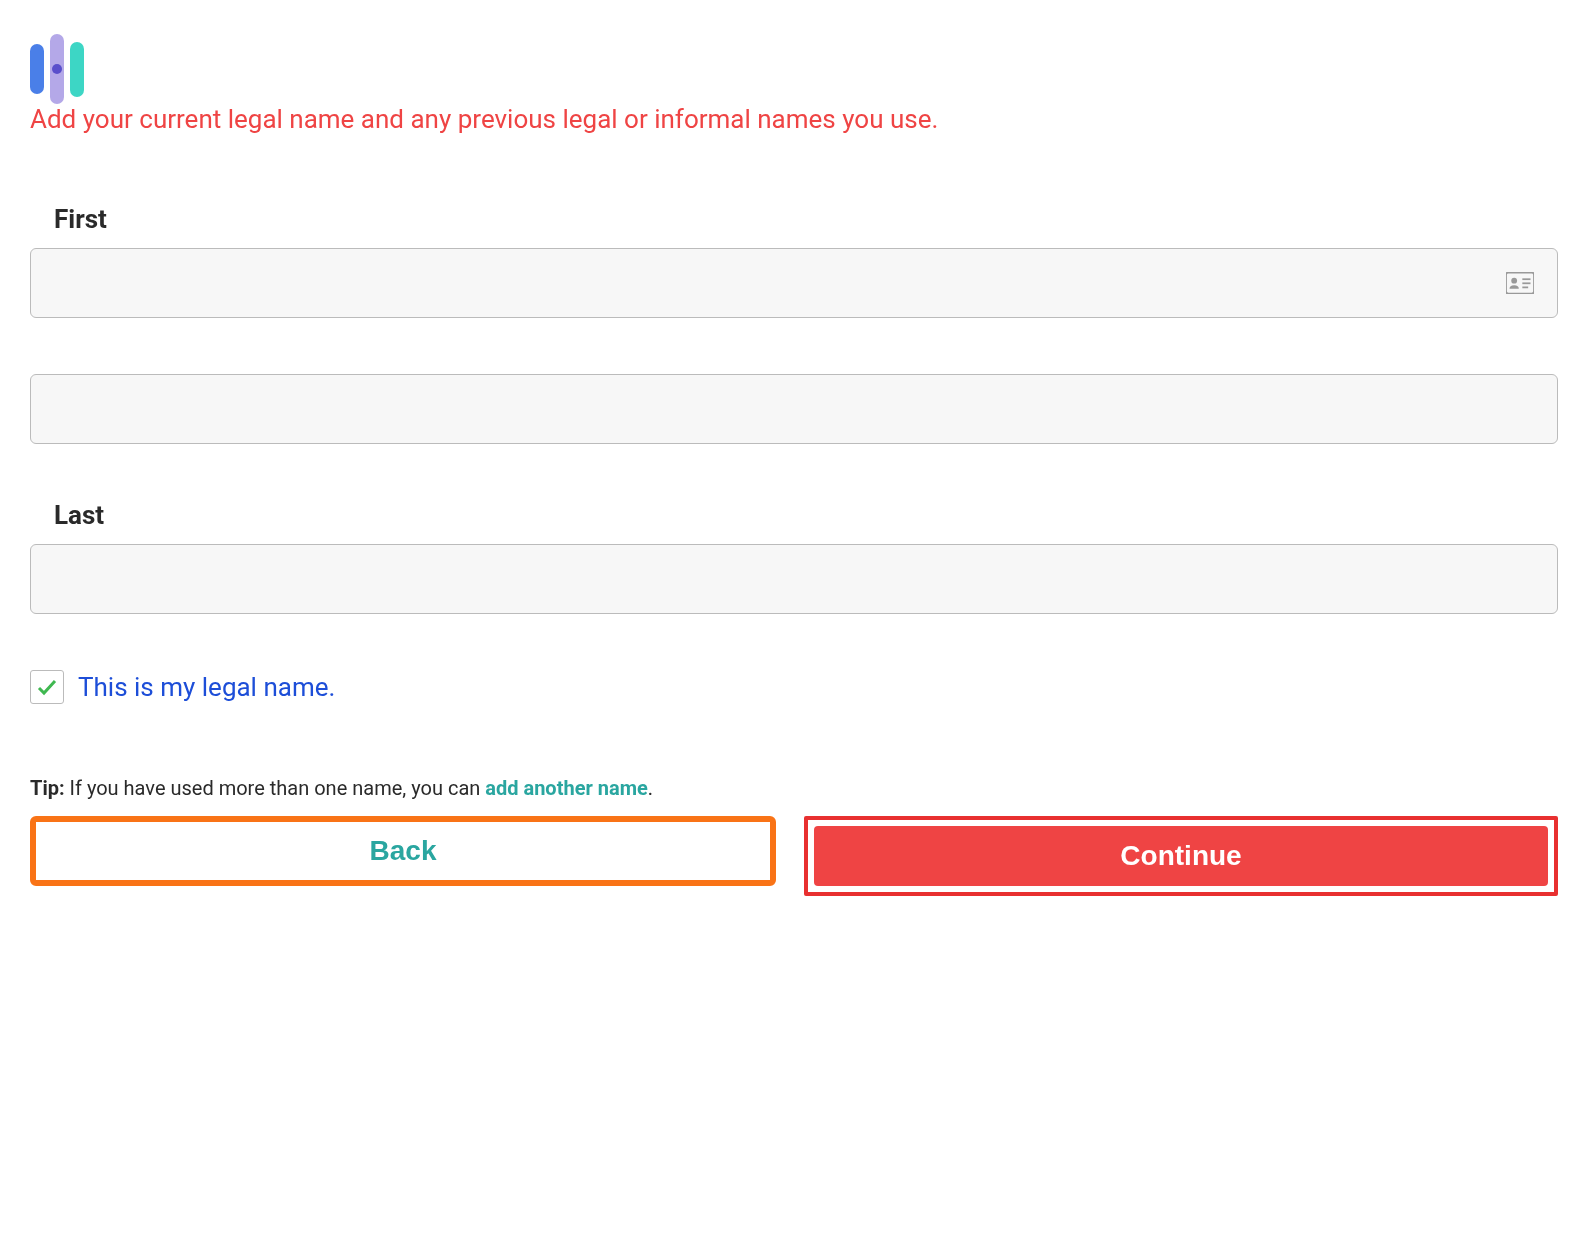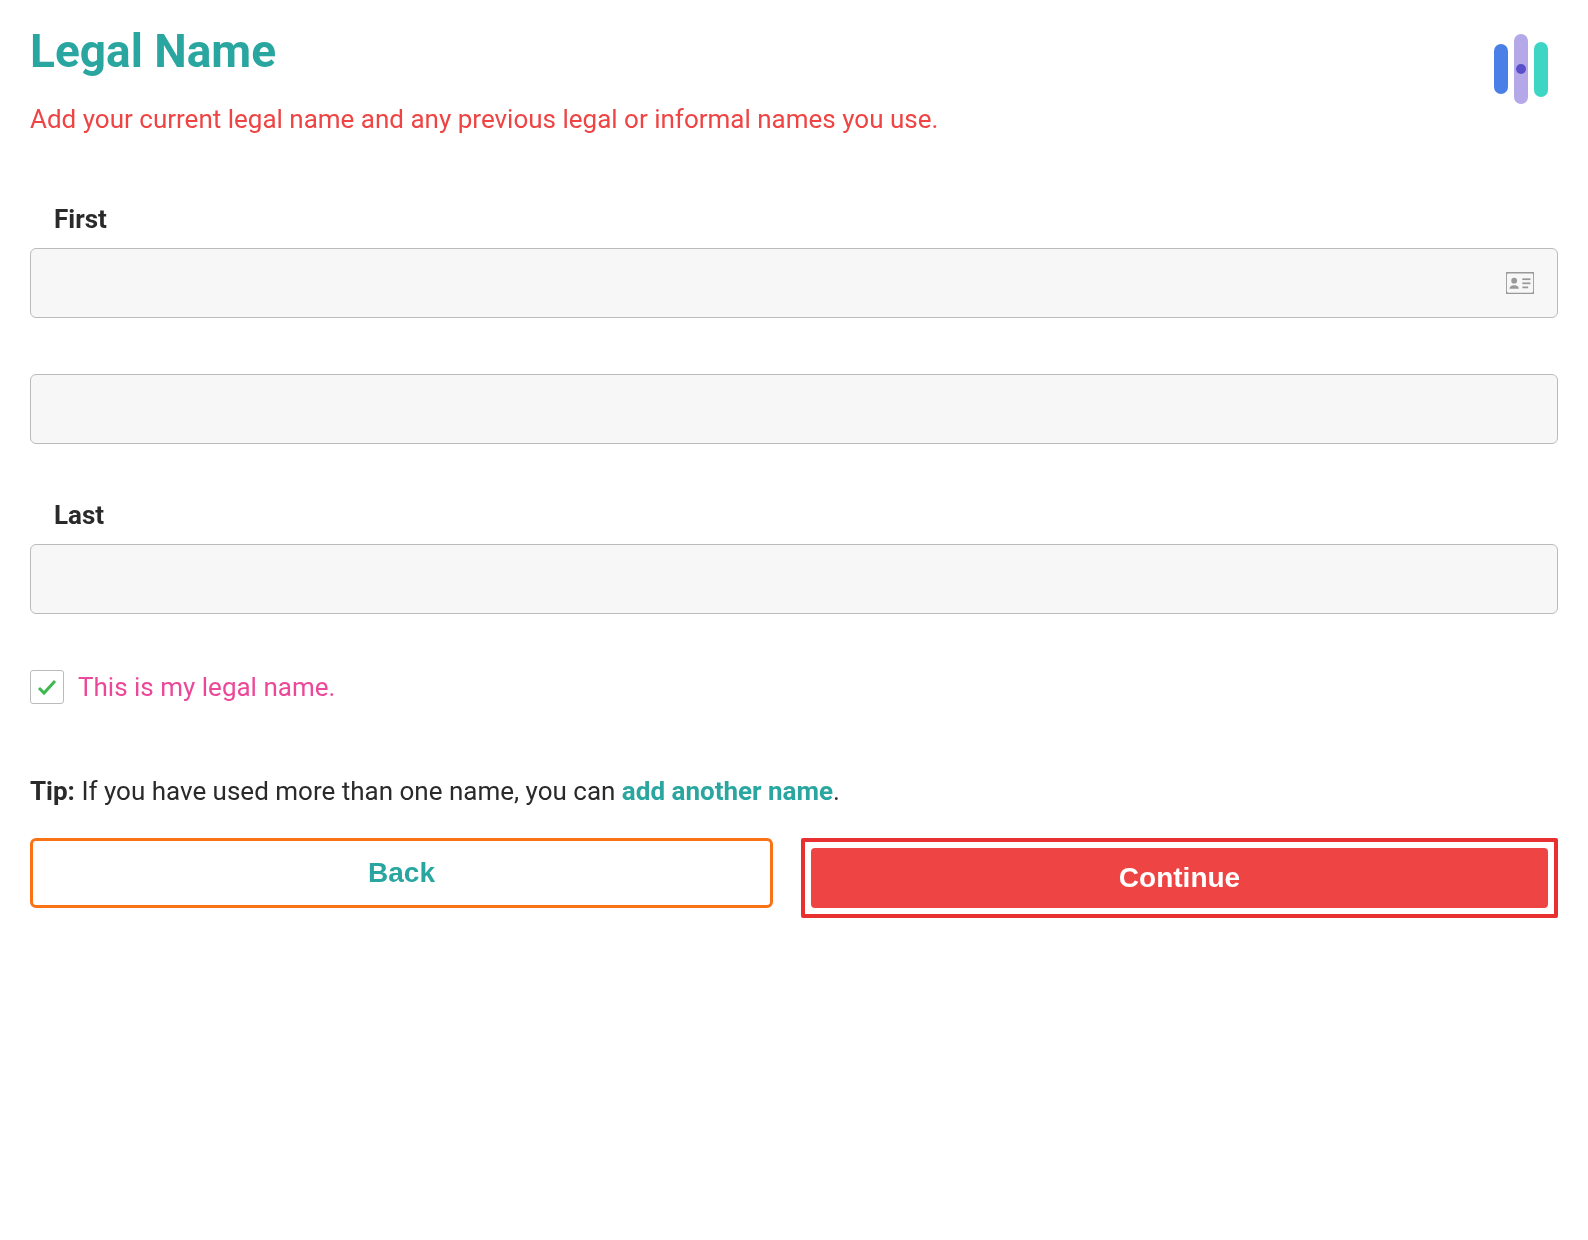--- a/index.html
+++ b/index.html
@@ -134,27 +134,27 @@
     .checkbox svg {
       width: 24px;
       height: 24px;
       stroke: #3fb850;
       stroke-width: 3;
       fill: none;
     }
     
     .checkbox-label {
       font-size: 26px;
-      color: #ec4899;
+      color: #1d4ed8;
     }
     
     .tip-row {
-      font-size: 26px;
+      font-size: 20px;
       color: #2a2a2a;
-      margin-bottom: 32px;
+      margin-bottom: 16px;
     }
     
     .tip-bold {
       font-weight: 700;
     }
     
     .tip-link {
       color: #2aa6a0;
       font-weight: 700;
       cursor: pointer;
@@ -172,21 +172,21 @@
       font-size: 28px;
       font-weight: 700;
       cursor: pointer;
       display: flex;
       align-items: center;
       justify-content: center;
     }
     
     .btn-back {
       background: #ffffff;
-      border: 3px solid #f97316;
+      border: 6px solid #f97316;
       color: #2aa6a0;
     }
     
     .btn-continue-wrapper {
       flex: 1;
       border: 4px solid #e83030;
       padding: 6px;
       border-radius: 2px;
     }
     
@@ -203,21 +203,20 @@
       cursor: pointer;
       display: flex;
       align-items: center;
       justify-content: center;
     }
   </style>
 </head>
 <body>
 
 <div class="header-row">
-  <h1 class="page-title">Legal Name</h1>
   <div class="logo">
     <div class="logo-bar logo-bar-1"></div>
     <div class="logo-bar logo-bar-2"></div>
     <div class="logo-bar logo-bar-3"></div>
   </div>
 </div>
 
 <p class="page-subtitle">Add your current legal name and any previous legal or informal names you use.</p>
 
 <div class="form-group">

